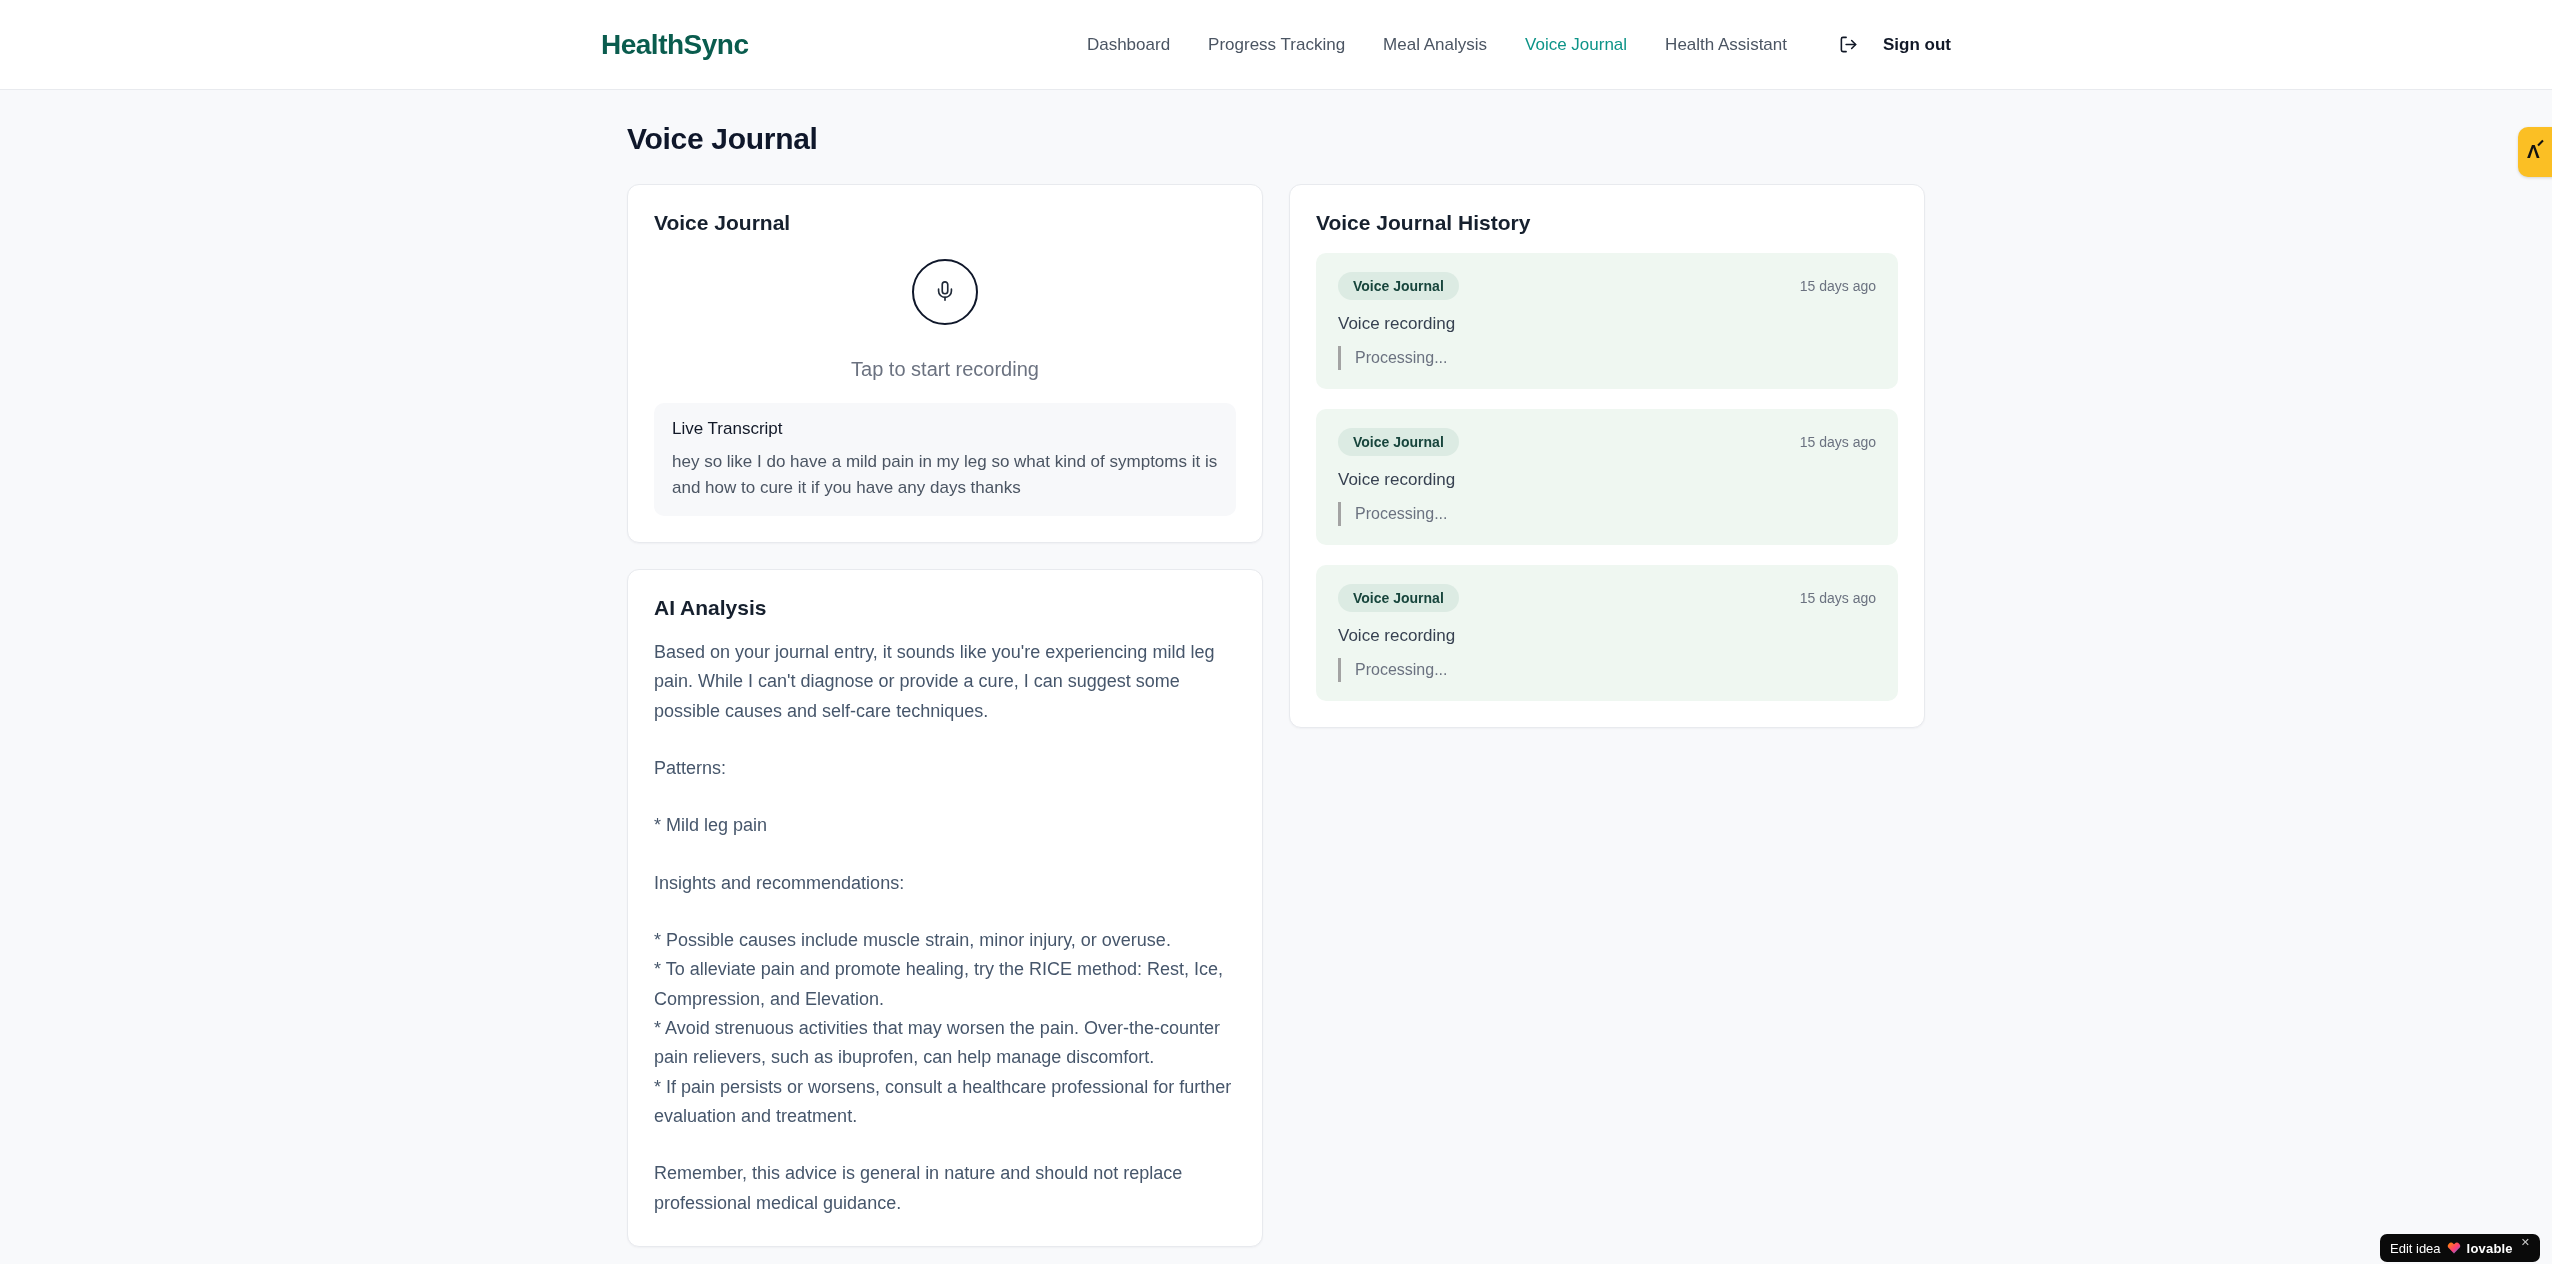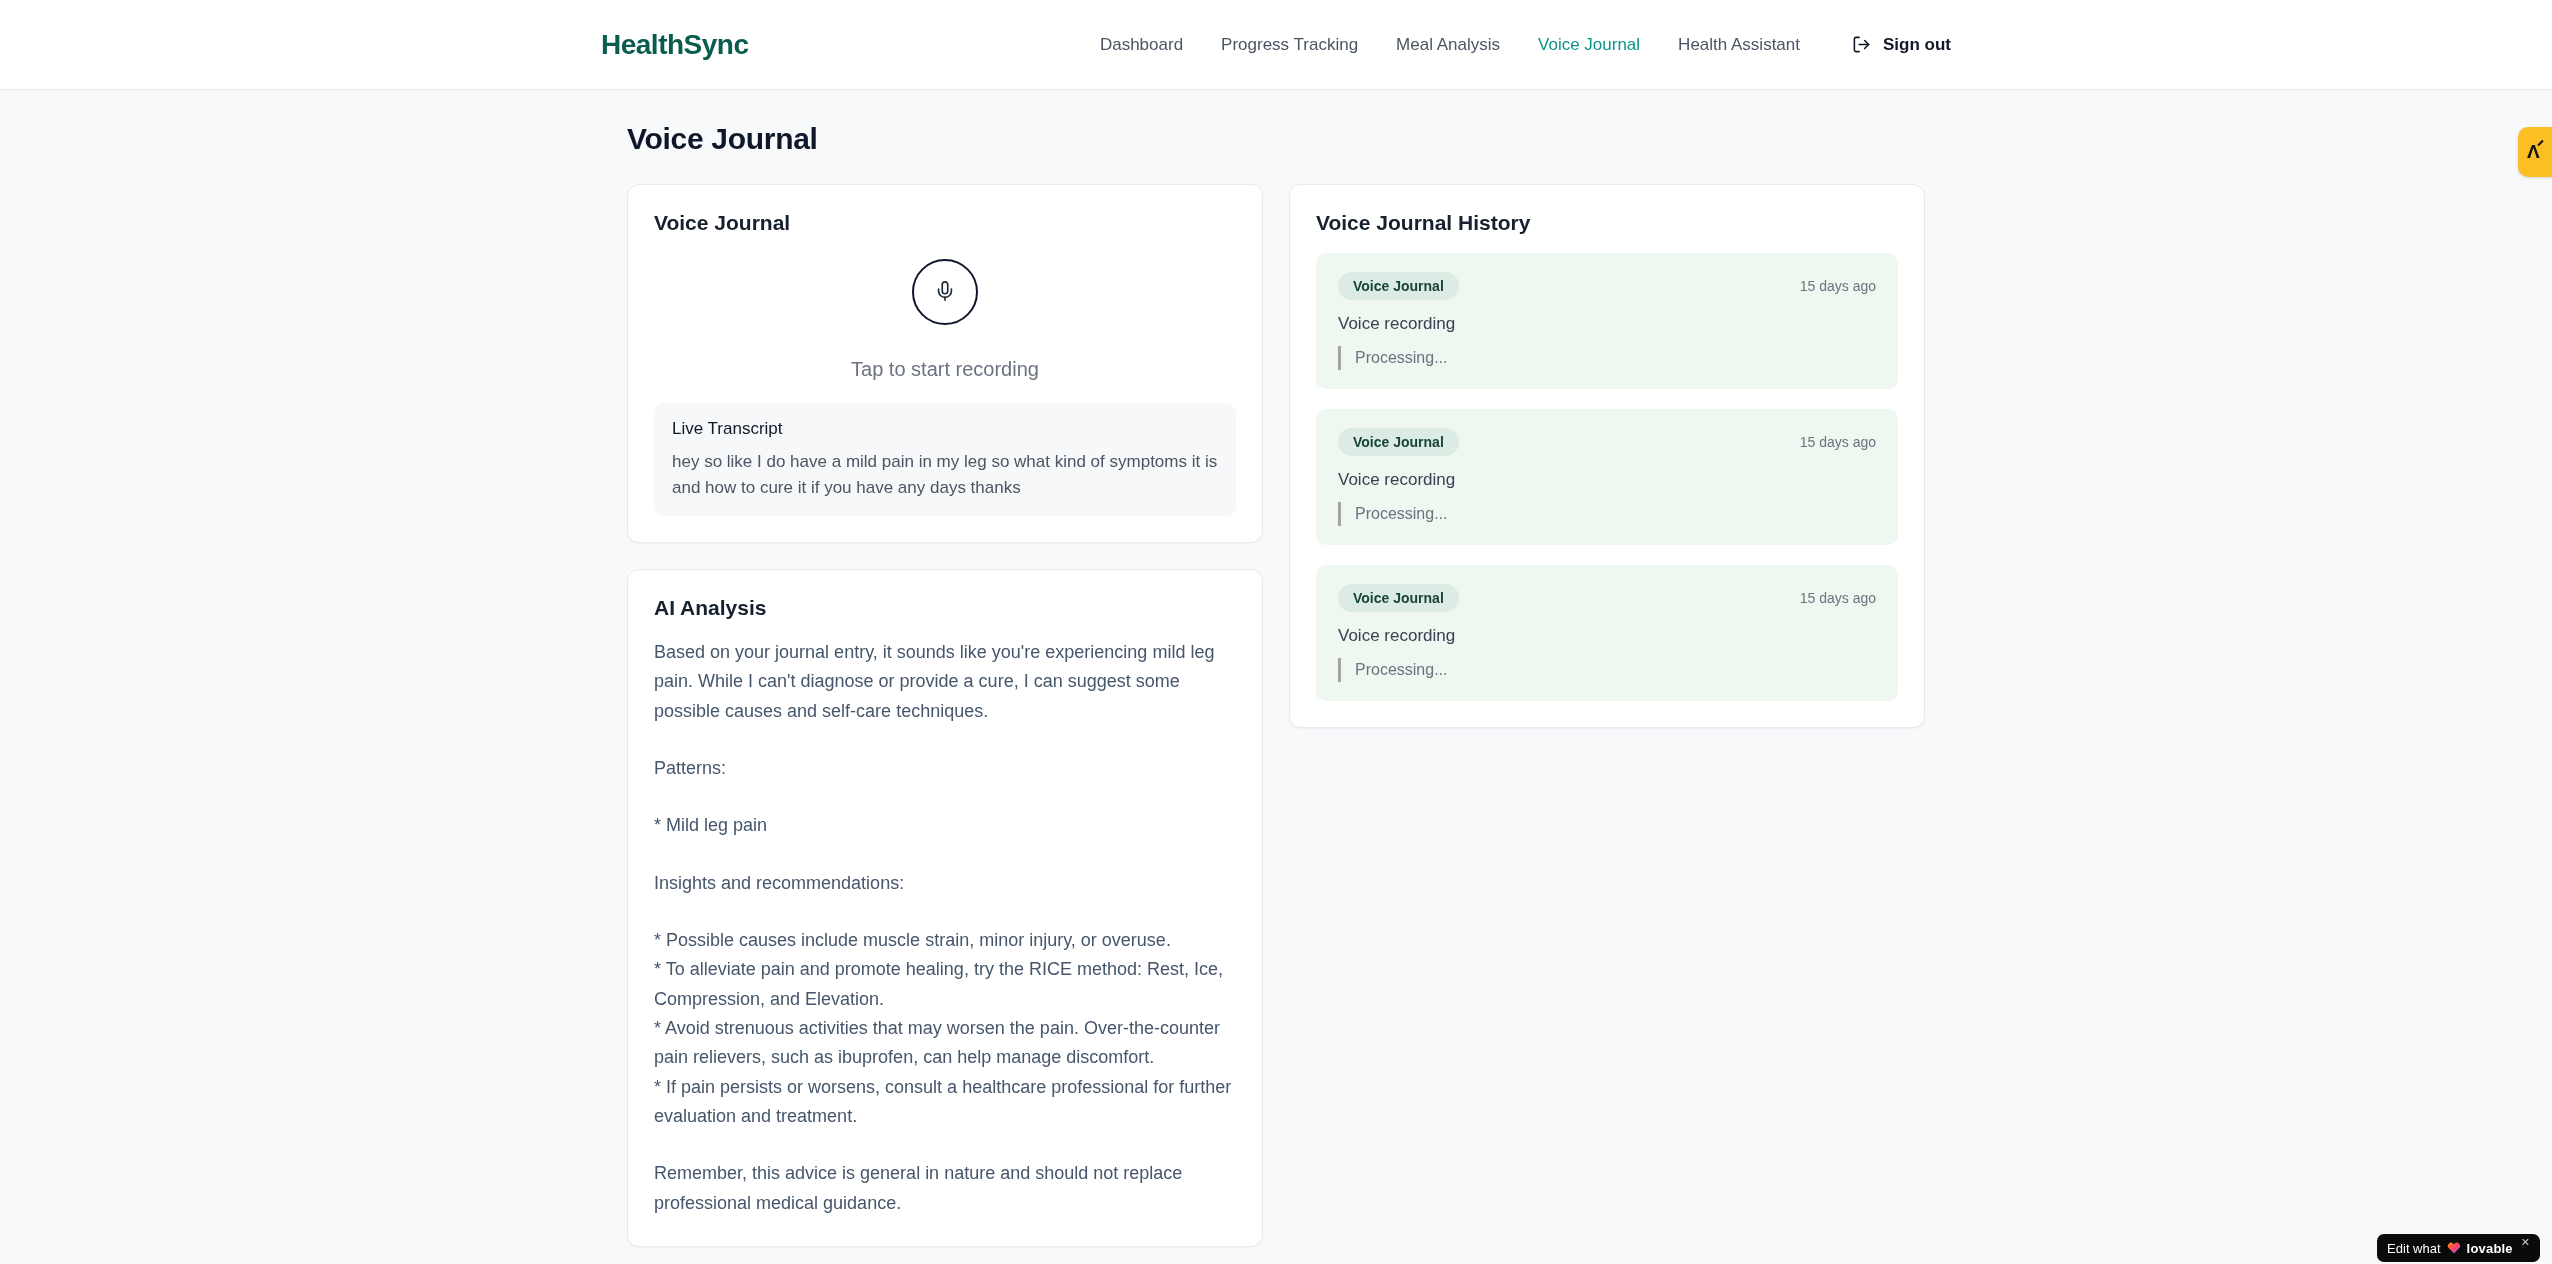--- a/index.html
+++ b/index.html
@@ -41,21 +41,21 @@
   .nav-link {
     font-size: 17px;
     color: #4b5563;
     text-decoration: none;
     cursor: pointer;
   }
   .nav-link.active { color: #0d9488; }
   .signout {
     display: flex;
     align-items: center;
-    gap: 12px;
+    gap: 25px;
     margin-left: 14px;
     font-size: 17px;
     font-weight: 600;
     color: #111827;
     background: none;
     border: none;
     cursor: pointer;
     font-family: inherit;
   }
   .signout svg { display: block; }
@@ -337,21 +337,21 @@
       </section>
     </div>
   </div>
 </main>
 
 <div class="side-widget">
   <span class="glyph">Λ</span>
 </div>
 
 <div class="lovable-badge">
-  <span>Edit what</span>
+  <span>Edit idea</span>
   <span>
     <svg width="14" height="14" viewBox="0 0 24 24">
       <defs>
         <linearGradient id="heartGrad" x1="0%" y1="0%" x2="100%" y2="100%">
           <stop offset="0%" stop-color="#ff8a00"></stop>
           <stop offset="55%" stop-color="#ff3d77"></stop>
           <stop offset="100%" stop-color="#3b82f6"></stop>
         </linearGradient>
       </defs>
       <path fill="url(#heartGrad)" d="M20.84 4.61a5.5 5.5 0 0 0-7.78 0L12 5.67l-1.06-1.06a5.5 5.5 0 0 0-7.78 7.78l1.06 1.06L12 21.23l7.78-7.78 1.06-1.06a5.5 5.5 0 0 0 0-7.78z"></path>

